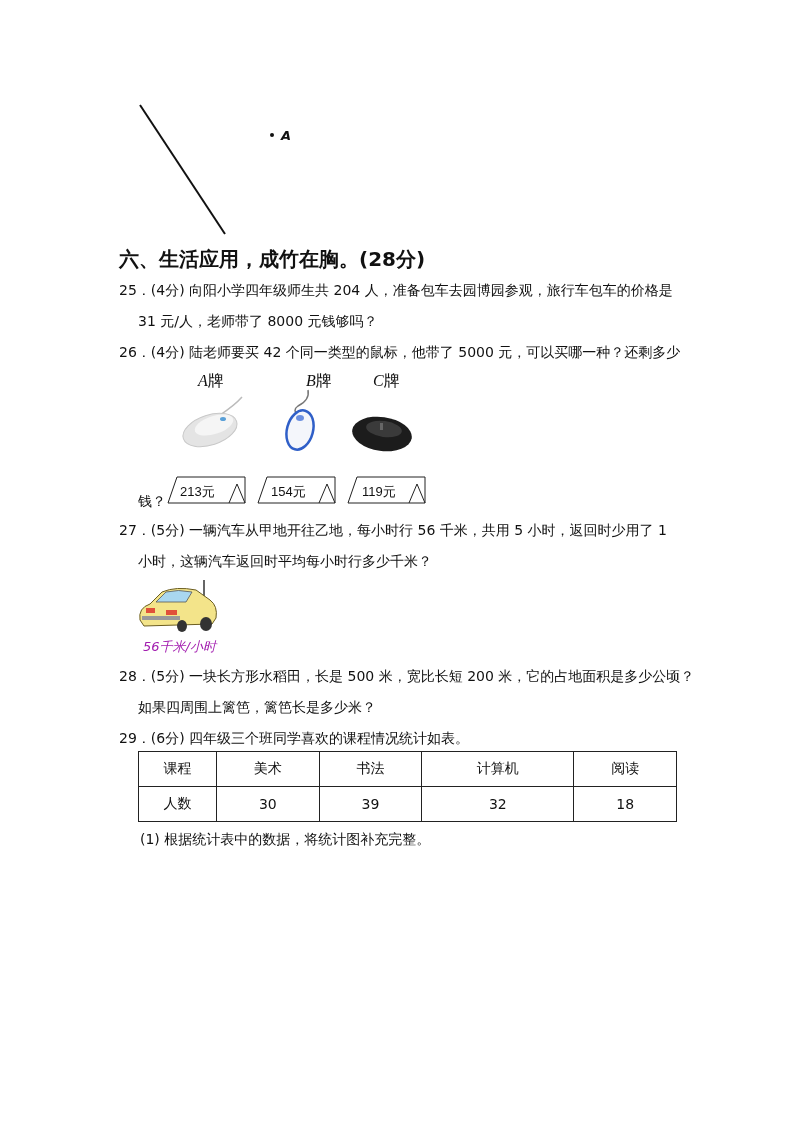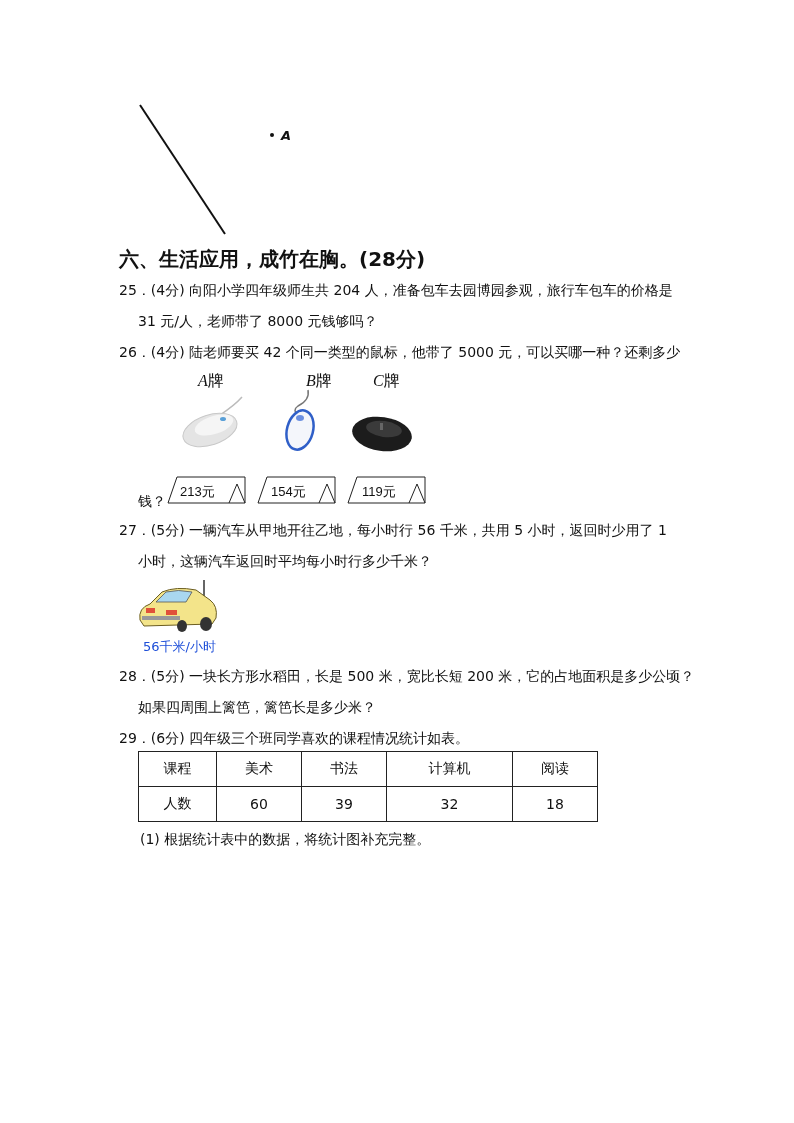--- a/index.html
+++ b/index.html
@@ -4,23 +4,23 @@
 <style>
   html, body { margin: 0; padding: 0; background: #ffffff; }
   body { width: 794px; height: 1123px; position: relative; overflow: hidden;
          font-family: "DejaVu Sans", sans-serif; color: #111; font-size: 14px; }
   .abs { position: absolute; }
   .line { white-space: nowrap; font-size: 14px; line-height: 18px; }
   .heading { font-weight: bold; font-size: 20px; }
   .brand { font-family: "Liberation Serif", serif; font-style: italic; font-size: 16px; }
   .brand span.cn { font-style: normal; }
   .price-label { position: absolute; font-family: Liberation Sans, sans-serif; font-size: 13px; }
-  table.stats { position: absolute; left: 138px; top: 751px; width: 460px; border-collapse: collapse; }
+  table.stats { position: absolute; left: 138px; top: 751px; width: 539px; border-collapse: collapse; }
   table.stats td { border: 1px solid #222; text-align: center; height: 34px; font-size: 14px; padding: 0; }
-  .car-label { font-size: 13px; color: #1d4ed8; }
+  .car-label { font-size: 13px; color: #a21caf; font-style: italic; }
 </style>
 </head>
 <body>
 
 <svg class="abs" style="left:130px;top:95px;" width="200" height="150">
   <line x1="10" y1="10" x2="95" y2="139" stroke="#111" stroke-width="2"></line>
   <circle cx="142" cy="40" r="2" fill="#111"></circle>
 </svg>
 <div class="abs" style="left:281px;top:128px;font-style:italic;font-weight:bold;font-size:13px;">A</div>
 
@@ -104,21 +104,21 @@
   <tbody>
       <tr>
     <td style="width:77px;">课程</td>
     <td>美术</td>
     <td>书法</td>
     <td>计算机</td>
     <td>阅读</td>
   </tr>
   <tr>
     <td>人数</td>
-    <td>60</td>
+    <td>30</td>
     <td>39</td>
     <td>32</td>
     <td>18</td>
   </tr>
 </tbody>
   </table>
 
 <div class="abs line" style="left:140px;top:830px;">(1) 根据统计表中的数据，将统计图补充完整。</div>
 
 </body></html>

